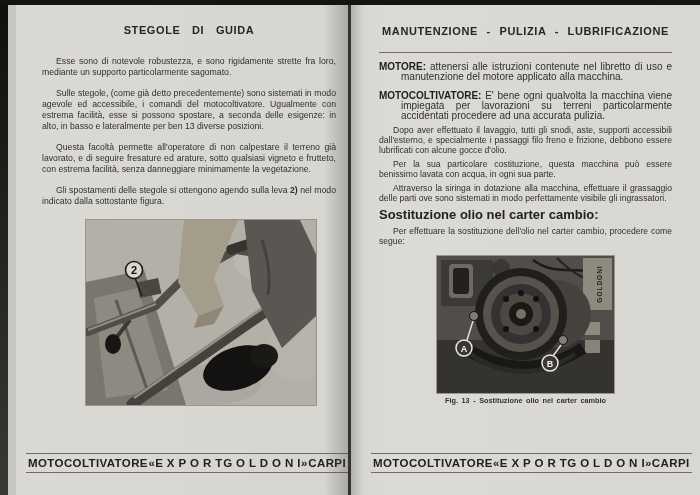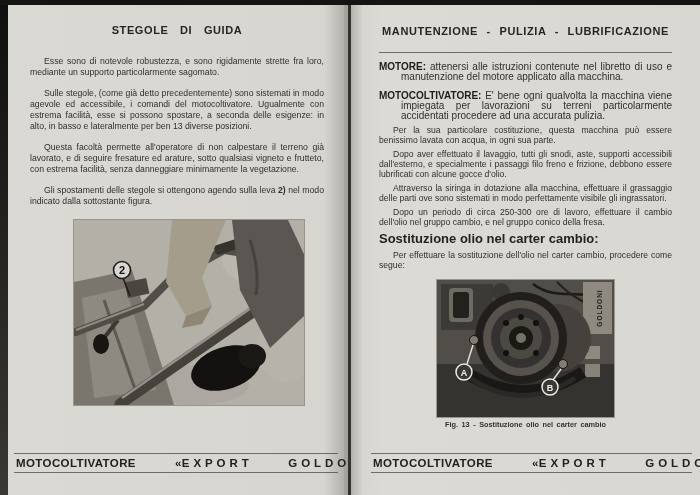--- a/index.html
+++ b/index.html
@@ -10,21 +10,21 @@
   }
   .edge-top{position:absolute;top:0;left:0;width:700px;height:5px;background:#141413;z-index:6;}
   .edge-left{position:absolute;top:0;left:0;width:8px;height:495px;background:linear-gradient(#0f0f0e,#3a3833);z-index:5;}
   .gutter-line{position:absolute;top:0;left:348px;width:3px;height:495px;background:#35332e;z-index:4;}
   .gutter-shade-left{position:absolute;top:0;left:324px;width:24px;height:495px;z-index:3;
     background:linear-gradient(to right,rgba(58,56,50,0),rgba(58,56,50,.28));}
   .gutter-shade-right{position:absolute;top:0;left:351px;width:12px;height:495px;z-index:3;
     background:linear-gradient(to right,rgba(58,56,50,.22),rgba(58,56,50,0));}
 
   .page{position:absolute;top:5px;height:490px;box-sizing:border-box;}
-  .page-left{left:4px;width:340px;background:linear-gradient(to right,#dbd9d3,#d7d5cf);padding:14px 20px 0 26px;}
+  .page-left{left:16px;width:340px;background:linear-gradient(to right,#dbd9d3,#d7d5cf);padding:14px 20px 0 26px;}
   .page-right{left:351px;width:349px;background:linear-gradient(to right,#d6d4ce,#dcdad4 10%,#d9d7d1);padding:20px 28px 0 28px;}
 
   .page-heading{font-size:11px;font-weight:bold;letter-spacing:.6px;word-spacing:8px;
     text-align:center;color:#26251f;margin:5px 0 0;}
   .page-right .page-heading{word-spacing:5px;margin-top:0;}
   .title-rule{height:1px;background:#716e67;margin-top:15px;}
 
   .body{font-size:8.7px;line-height:11px;text-align:justify;color:#302f2b;margin:10px 0 0;}
   .body.first{margin-top:20px;}
   .ind{text-indent:14px;}
@@ -40,21 +40,21 @@
   .page-right figure{margin:10px auto 0;width:177px;}
   .photo{display:block;box-shadow:0 0 0 1px rgba(70,68,60,.45);}
   figcaption{font-size:7.3px;font-weight:bold;text-align:center;color:#34332d;
     margin-top:3px;word-spacing:1.5px;}
 
   .footer{position:absolute;left:10px;right:6px;top:448px;}
   .page-right .footer{left:20px;right:8px;}
   .rule{height:1px;background:#6f6c66;}
   .brand{display:flex;justify-content:space-between;align-items:baseline;
     font-weight:bold;font-size:11.5px;letter-spacing:.4px;color:#22211d;
-    padding:3px 4px 3px 2px;white-space:nowrap;gap:39px;}
+    padding:3px 4px 3px 2px;white-space:nowrap;}
   .pagenum{font-size:14px;color:#46453f;margin-top:19px;}
   .pagenum.right{text-align:right;}
 </style>
 </head>
 <body>
 
 <div class="scan">
   <div class="edge-top"></div>
   <div class="edge-left"></div>
   <div class="gutter-shade-left"></div>
@@ -111,24 +111,23 @@
     </div>
   </div>
 
   <div class="page page-right">
     <h1 class="page-heading">MANUTENZIONE - PULIZIA - LUBRIFICAZIONE</h1>
     <div class="title-rule"></div>
 
     <p class="hang"><b>MOTORE:</b> <span>attenersi alle istruzioni contenute nel libretto di uso e manutenzione del motore applicato alla macchina.</span></p>
     <p class="hang"><b>MOTOCOLTIVATORE:</b> <span>E' bene ogni qualvolta la macchina viene impiegata per lavorazioni su terreni particolarmente accidentati procedere ad una accurata pulizia.</span></p>
 
+    <p class="body ind">Dopo aver effettuato il lavaggio, tutti gli snodi, aste, supporti accessibili dall'esterno, e specialmente i passaggi filo freno e frizione, debbono essere lubrificati con alcune gocce d'olio.</p>
     <p class="body ind">Per la sua particolare costituzione, questa macchina può essere benissimo lavata con acqua, in ogni sua parte.</p>
-    <p class="body ind">Dopo aver effettuato il lavaggio, tutti gli snodi, aste, supporti accessibili dall'esterno, e specialmente i passaggi filo freno e frizione, debbono essere lubrificati con alcune gocce d'olio.</p>
     <p class="body ind">Attraverso la siringa in dotazione alla macchina, effettuare il grassaggio delle parti ove sono sistemati in modo perfettamente visibile gli ingrassatori.</p>
-    <p class="body ind">Dopo un periodo di circa 250-300 ore di lavoro, effettuare il cambio dell'olio nel gruppo cambio, e nel gruppo conico della fresa.</p>
 
     <p class="subhead">Sostituzione olio nel carter cambio:</p>
     <p class="body ind subp">Per effettuare la sostituzione dell'olio nel carter cambio, procedere come segue:</p>
 
     <figure>
       <svg class="photo" width="177" height="137" viewBox="0 0 177 137" xmlns="http://www.w3.org/2000/svg">
         <rect width="177" height="137" fill="#514e49"></rect>
         <rect x="0" y="84" width="177" height="53" fill="#35332f"></rect>
         <rect x="4" y="4" width="52" height="46" fill="#3c3a36"></rect>
         <rect x="12" y="8" width="24" height="34" rx="4" fill="#6e6a62"></rect>

